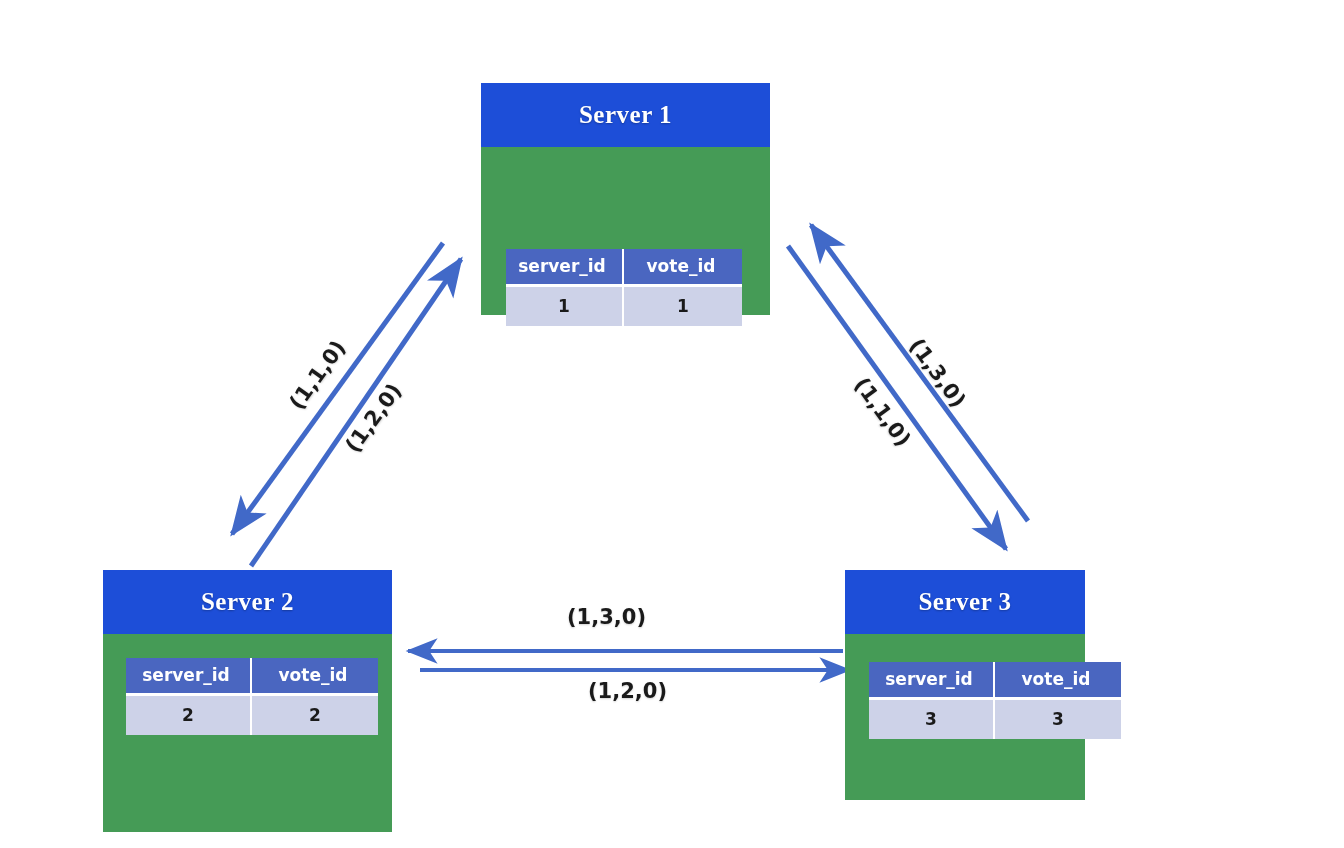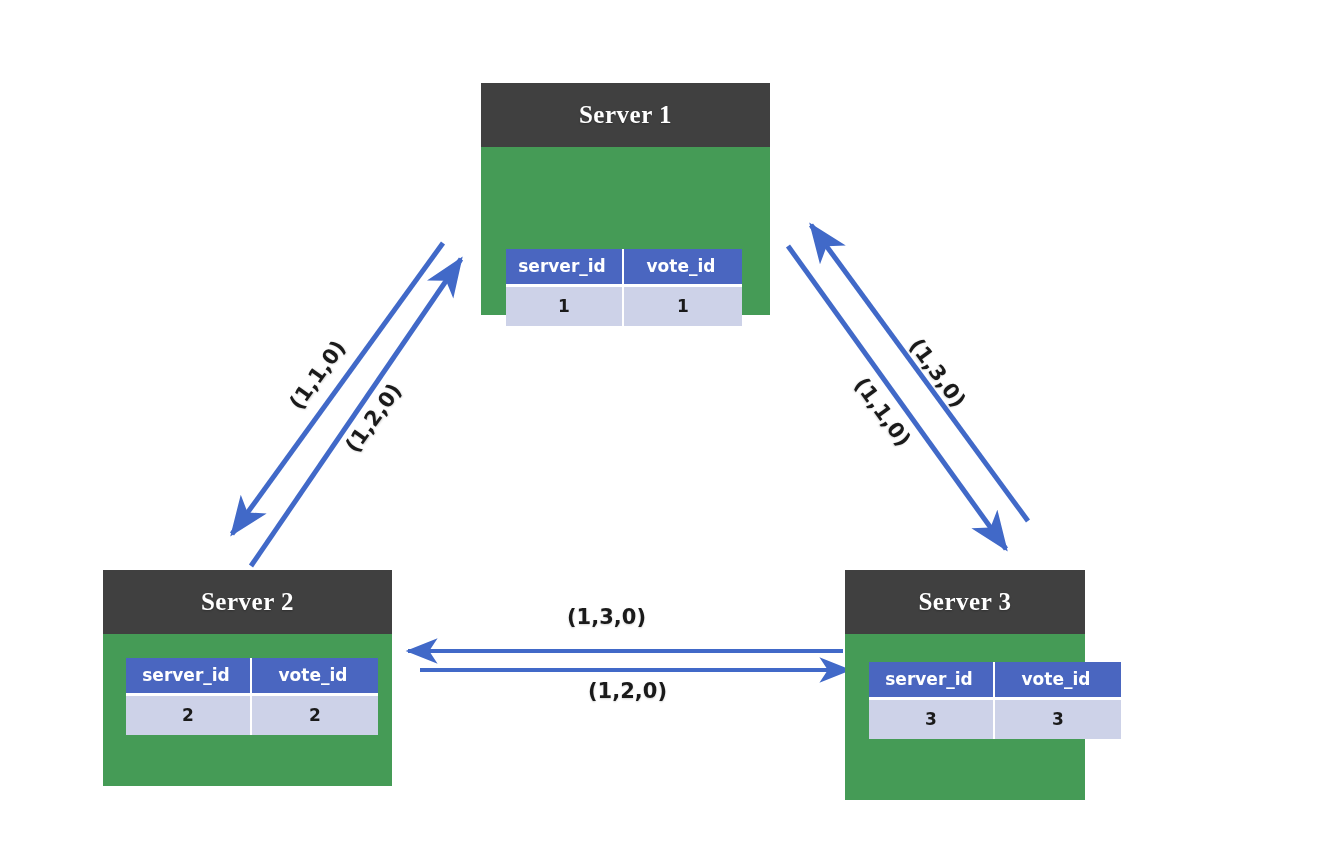--- a/index.html
+++ b/index.html
@@ -20,21 +20,21 @@
   .server-node {
     position: absolute;
     box-sizing: border-box;
   }
   .server-header {
     position: absolute;
     left: 0;
     top: 0;
     width: 100%;
     height: 64px;
-    background: #404040;
+    background: #1d4ed8;
     display: flex;
     align-items: center;
     justify-content: center;
     color: #ffffff;
     font-family: "Liberation Serif", serif;
     font-weight: bold;
     font-size: 25px;
     letter-spacing: 0.5px;
     text-shadow: 0 1px 2px rgba(0,0,0,0.28);
   }
@@ -149,21 +149,21 @@
       </thead>
       <tbody>
         <tr>
           <td>1</td>
           <td>1</td>
         </tr>
       </tbody>
     </table>
   </div>
 
-  <div class="server-node" style="left:103px; top:570px; width:289px; height:216px;border-radius:28px;">
+  <div class="server-node" style="left:103px; top:570px; width:289px; height:262px;border-radius:28px;">
     <div class="server-header">Server 2</div>
     <div class="server-body"></div>
     <table class="vote-table" style="left:23px; top:88px; width:252px;">
       <thead>
         <tr>
           <th>server_id</th>
           <th>vote_id</th>
         </tr>
       </thead>
       <tbody>

